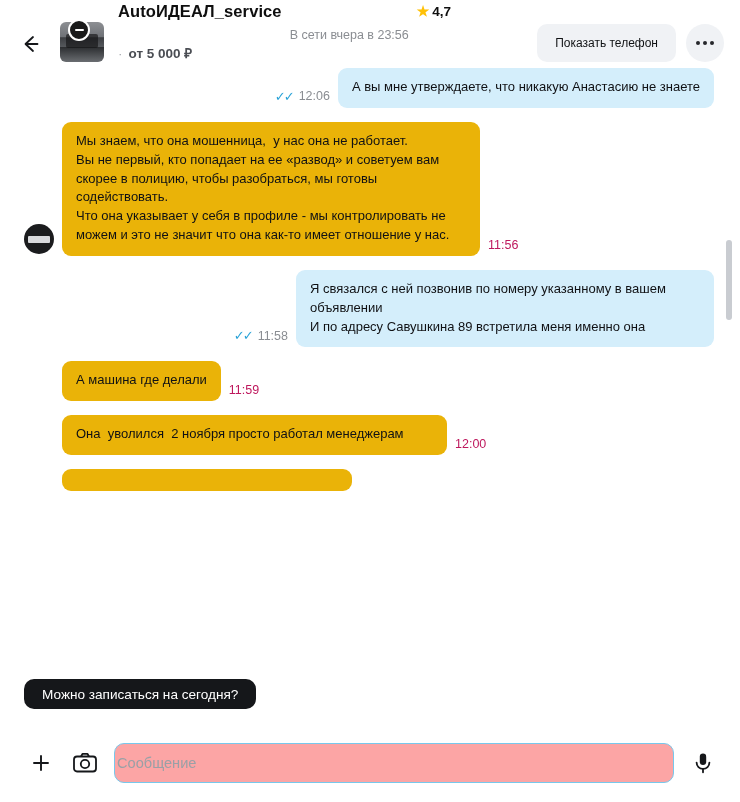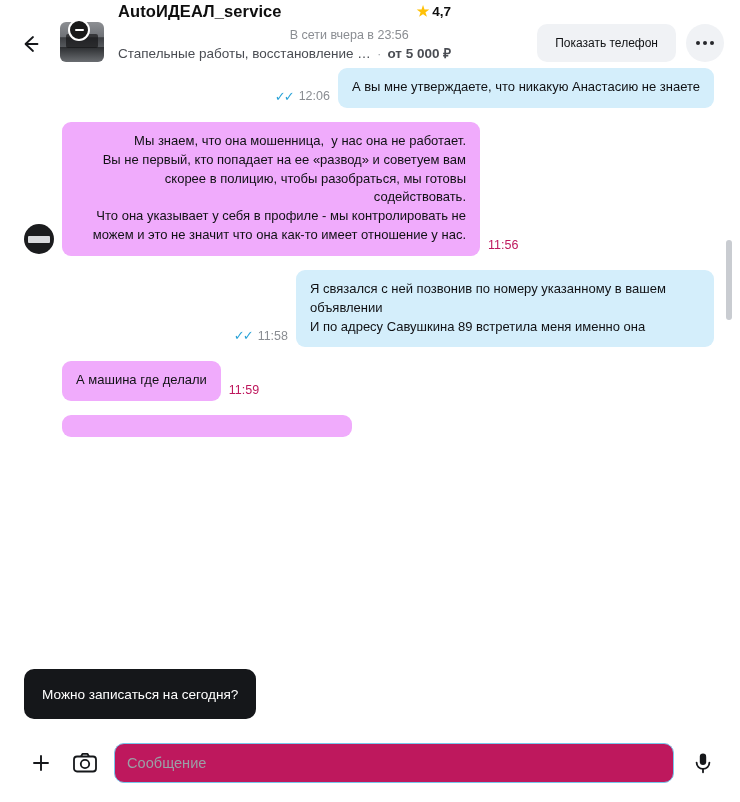--- a/index.html
+++ b/index.html
@@ -165,21 +165,21 @@
     max-width: 418px;
     border-radius: 9px;
     padding: 10px 14px 11px;
     font-size: 13px;
     line-height: 1.45;
     color: #101114;
     white-space: pre-wrap;
     word-wrap: break-word;
   }
   .bubble.out { background: #d4eefb; }
-  .bubble.in  { background: #f0abfc; text-align: right; }
+  .bubble.in  { background: #eab308; }
 
   .meta {
     font-size: 12.5px;
     color: #be185d;
     white-space: nowrap;
     display: flex;
     align-items: center;
     gap: 4px;
     padding-bottom: 4px;
   }
@@ -245,21 +245,21 @@
     align-items: center;
     gap: 12px;
     padding: 0 24px;
     background: #ffffff;
   }
   .chip {
     background: #15171a;
     color: #ffffff;
     border: none;
     border-radius: 10px;
-    height: 50px;
+    height: 30px;
     padding: 0 18px;
     font-size: 13.6px;
     font-family: "Liberation Sans", sans-serif;
     cursor: pointer;
     white-space: nowrap;
   }
 
   
   .inputbar {
     position: absolute;
@@ -275,22 +275,22 @@
     flex: 0 0 auto;
     width: 30px; height: 30px;
     display: flex; align-items: center; justify-content: center;
     cursor: pointer;
   }
   .msg-input {
     flex: 1 1 auto;
     height: 40px;
     border-radius: 10px;
     border: 1.6px solid #77c8ec;
-    background: #be185d;
-    padding: 0 12px;
+    background: #fca5a5;
+    padding: 0 2px;
     font-size: 14.6px;
     color: #101114;
     font-family: "Liberation Sans", sans-serif;
     outline: none;
   }
   .msg-input::placeholder { color: #9aa0a6; }
 </style>
 </head>
 <body>
 
@@ -314,21 +314,20 @@
     <div class="head-text">
       <div class="head-line1">
         <span class="shop-name">AutoИДЕАЛ_service</span>
         <span class="online-status">В сети вчера в 23:56</span>
         <span class="rating">
           <span class="star">★</span>
           <span>4,7</span>
         </span>
       </div>
       <div class="head-line2">
-        <span class="subtitle">Стапельные работы, восстановление …</span>
         <span class="dot-sep">·</span>
         <span class="price">от 5 000 ₽</span>
       </div>
     </div>
 
     <button class="phone-btn">Показать телефон</button>
 
     <button class="more-btn">
       <i></i>
       <i></i>
@@ -366,20 +365,27 @@
     </div>
 
     <div class="msg-row in">
       <div class="spacer-avatar"></div>
       <div class="bubble in">А машина где делали</div>
       <div class="meta">
         <span>11:59</span>
       </div>
     </div>
 
+    <div class="msg-row in">
+      <div class="spacer-avatar"></div>
+      <div class="bubble in" style="min-width:385px">Она  уволился  2 ноября просто работал менеджерам</div>
+      <div class="meta">
+        <span>12:00</span>
+      </div>
+    </div>
 
     <div class="msg-row in">
       <div class="spacer-avatar"></div>
       <div class="bubble in" style="height:22px;width:290px;padding:0;"></div>
     </div>
   </div>
 
   <div class="scrollbar">
     <div class="thumb"></div>
   </div>

